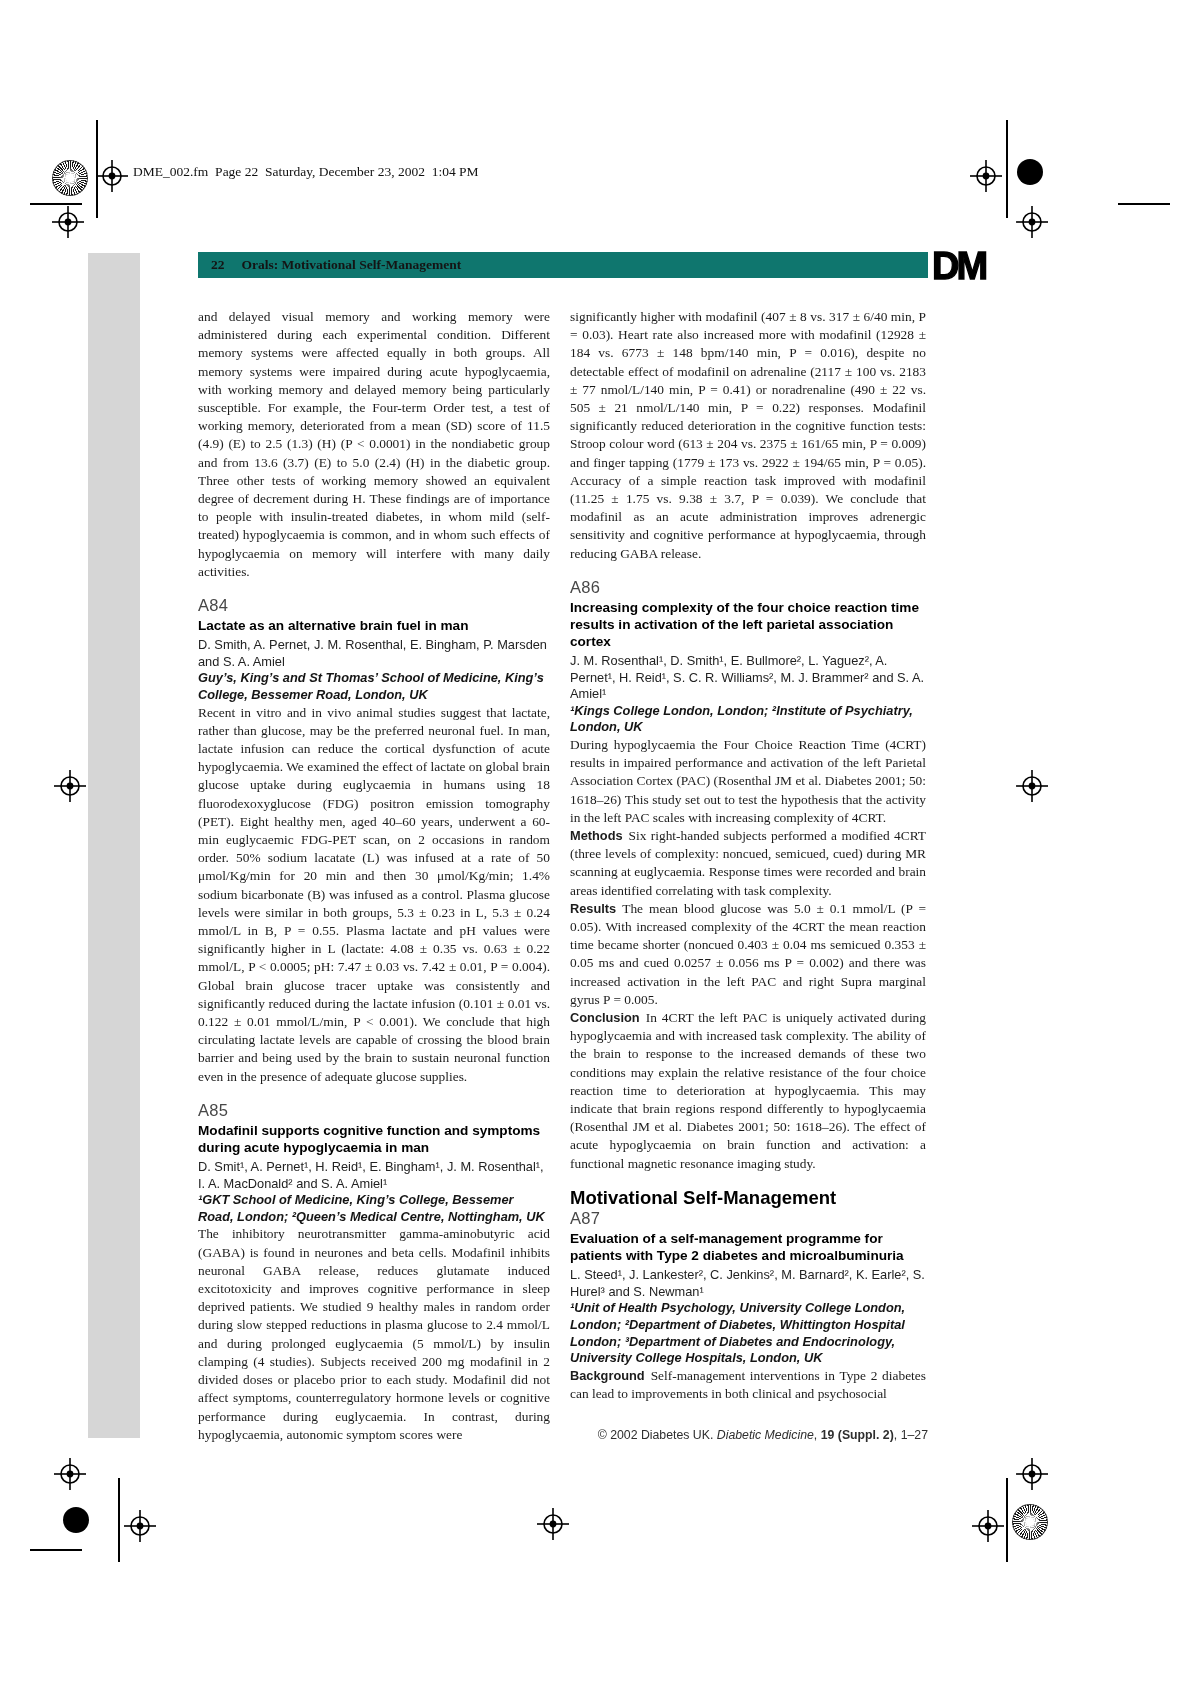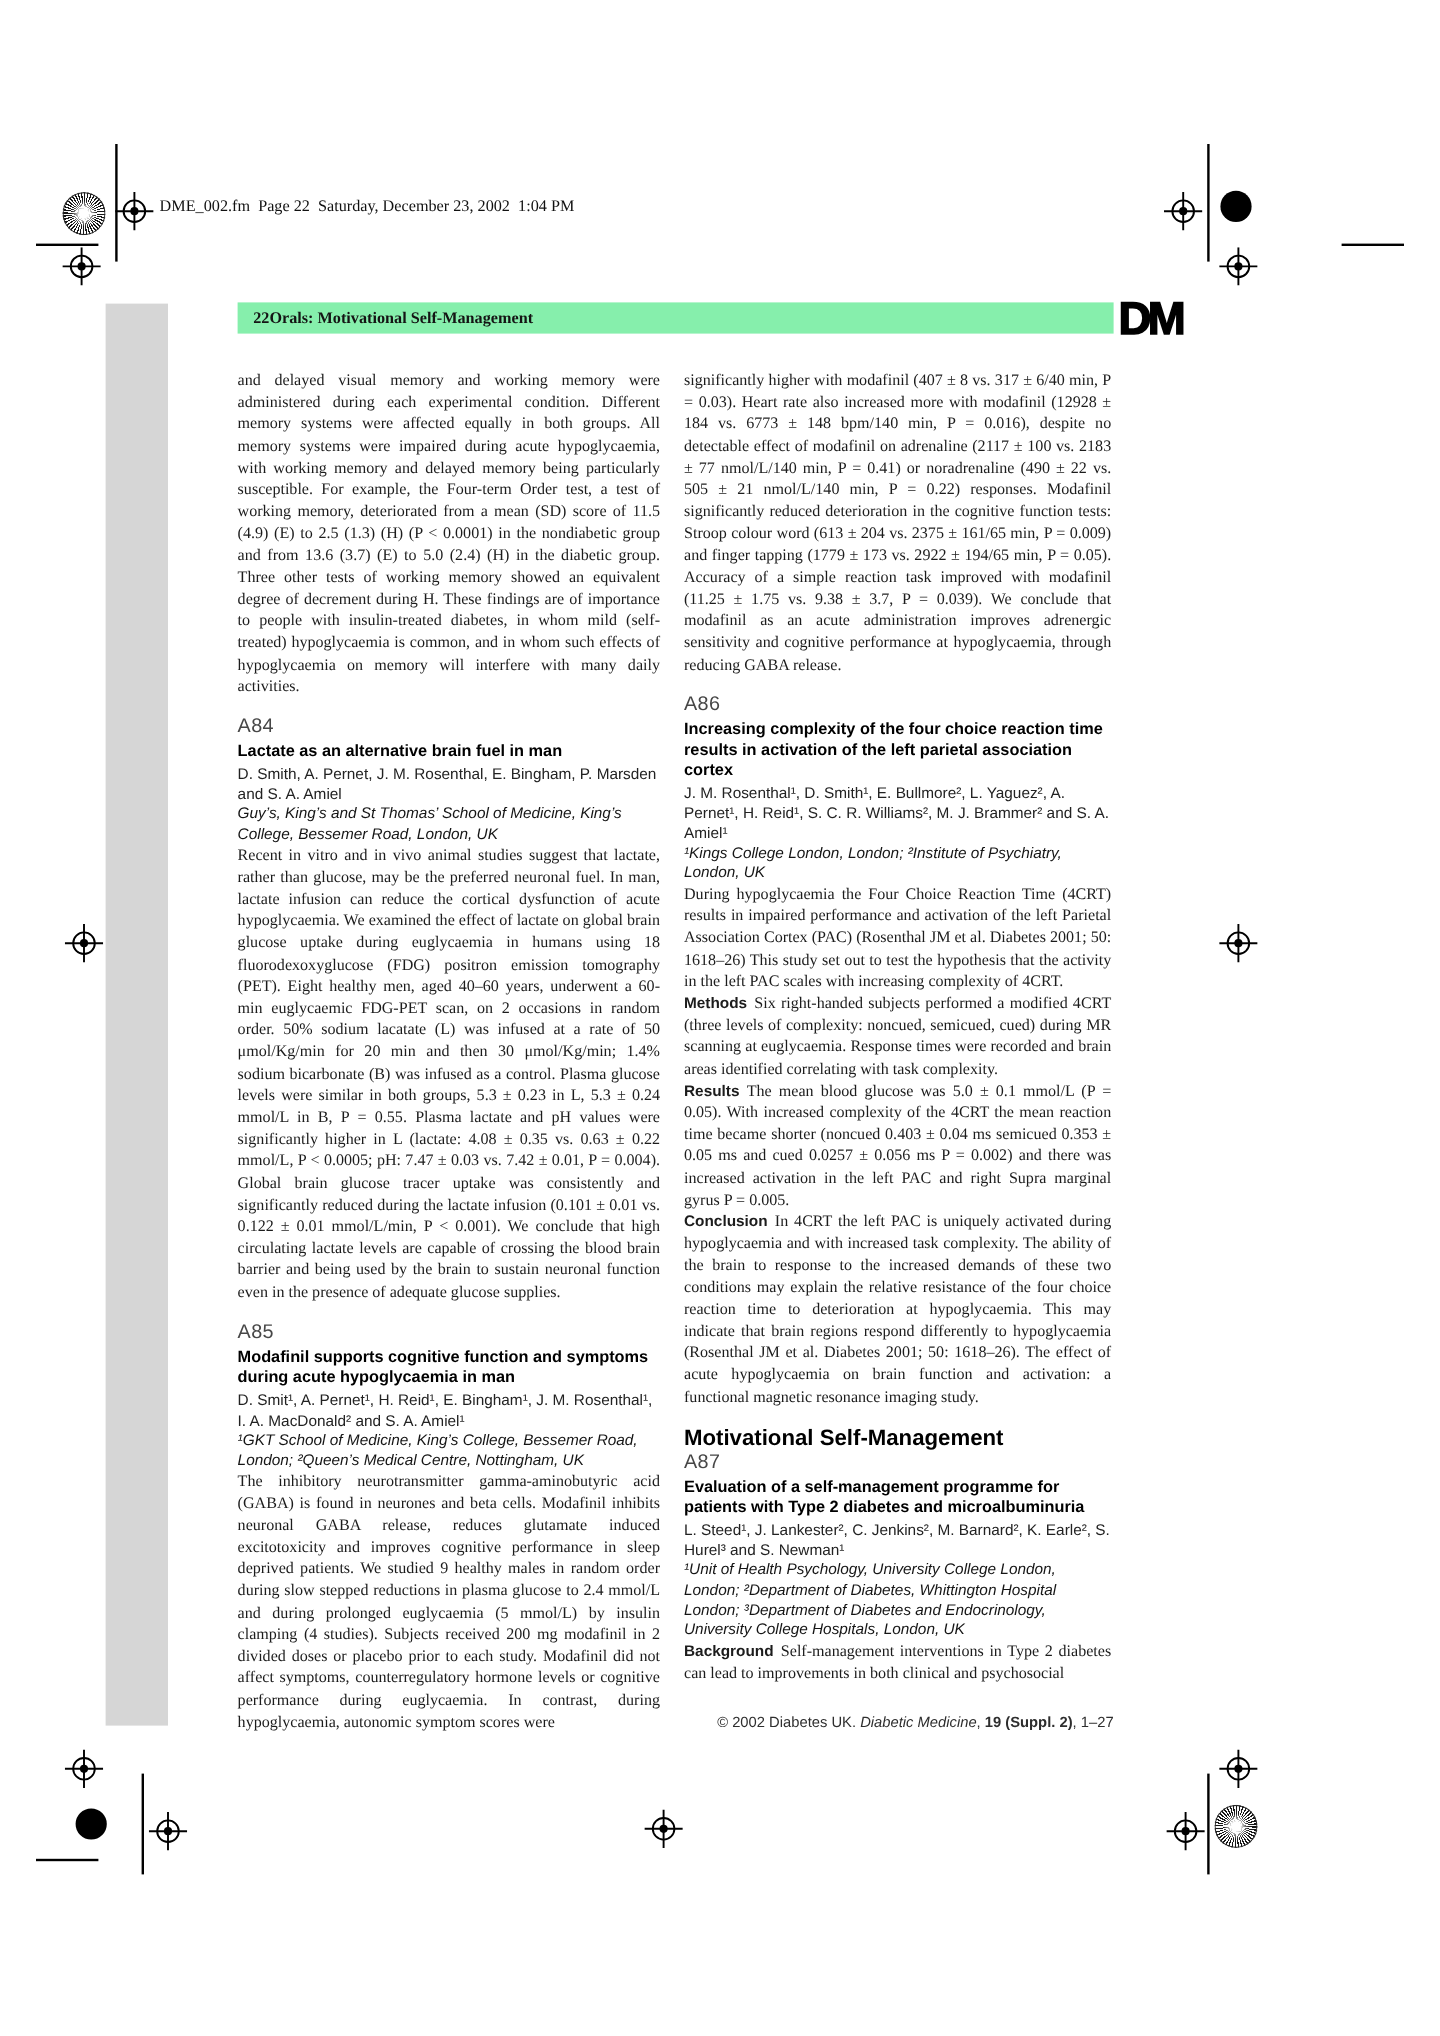--- a/index.html
+++ b/index.html
@@ -16,40 +16,40 @@
   .vline{position:absolute;width:1.5px;background:#000;}
   .hline{position:absolute;height:1.5px;background:#000;}
   .starburst{position:absolute;width:36px;height:36px;border-radius:50%;
              background:radial-gradient(circle,#ffffff 0 14%,rgba(255,255,255,0) 42%),
                         repeating-conic-gradient(#161616 0deg 4deg,#fbfbfb 4deg 9deg);
              box-shadow:inset 0 0 0 1px #2a2a2a;}
   .blackdot{position:absolute;width:26px;height:26px;border-radius:50%;background:#000;}
 
   .strip{position:absolute;left:88px;top:253px;width:52px;height:1185px;background:#d6d6d6;}
 
-  .header-bar{position:absolute;left:198px;top:252px;width:730px;height:26px;background:#86efac;
+  .header-bar{position:absolute;left:198px;top:252px;width:730px;height:26px;background:#0f766e;
               display:flex;align-items:center;font-size:13.5px;font-weight:700;color:#141414;}
   .pgnum{margin-left:13px;}
-  .sect{}
+  .sect{margin-left:17px;}
   .logo{position:absolute;left:932px;top:245px;font-family:"Liberation Sans",sans-serif;
         font-weight:700;font-size:38px;letter-spacing:-3px;color:#000;-webkit-text-stroke:1.3px #000;}
 
   .col{position:absolute;top:308px;text-align:justify;font-size:13.4px;line-height:18.2px;color:#1c1c1c;}
   .col-left{left:198px;width:352px;}
   .col-right{left:570px;width:356px;}
   .col p{margin:0;}
   .abstract{margin-top:15px;}
   .aid{font-family:Liberation Sans, sans-serif;font-size:16.5px;color:#474747;
        margin-bottom:3px;letter-spacing:.3px;text-align:left;}
   .atitle{font-family:"Liberation Sans",sans-serif;font-size:13.6px;font-weight:700;line-height:17px;
           margin:0 0 3px 0;color:#000;text-align:left;}
   .authors{font-family:"Liberation Sans",sans-serif;font-size:12.8px;line-height:16.6px;color:#222;
            text-align:left;}
   .affil{font-family:"Liberation Sans",sans-serif;font-size:12.8px;line-height:16.6px;
-         font-style:italic;font-weight:400;color:#151515;text-align:left;margin-bottom:1px;}
+         font-style:italic;font-weight:700;color:#151515;text-align:left;margin-bottom:1px;}
   .bodyp{margin-top:1px;}
   .lead{font-family:"Liberation Sans",sans-serif;font-weight:700;font-size:12.8px;margin-right:6px;}
   .session-heading{font-family:"Liberation Sans",sans-serif;font-size:18.5px;font-weight:700;
                    margin:16px 0 0 0;text-align:left;color:#000;}
 
   .footer{position:absolute;left:570px;top:1428px;width:358px;text-align:right;
           font-family:"Liberation Sans",sans-serif;font-size:12.3px;color:#2e2e2e;}
   .footer .it{font-style:italic;}
   .footer .bd{font-weight:700;}
 </style>

